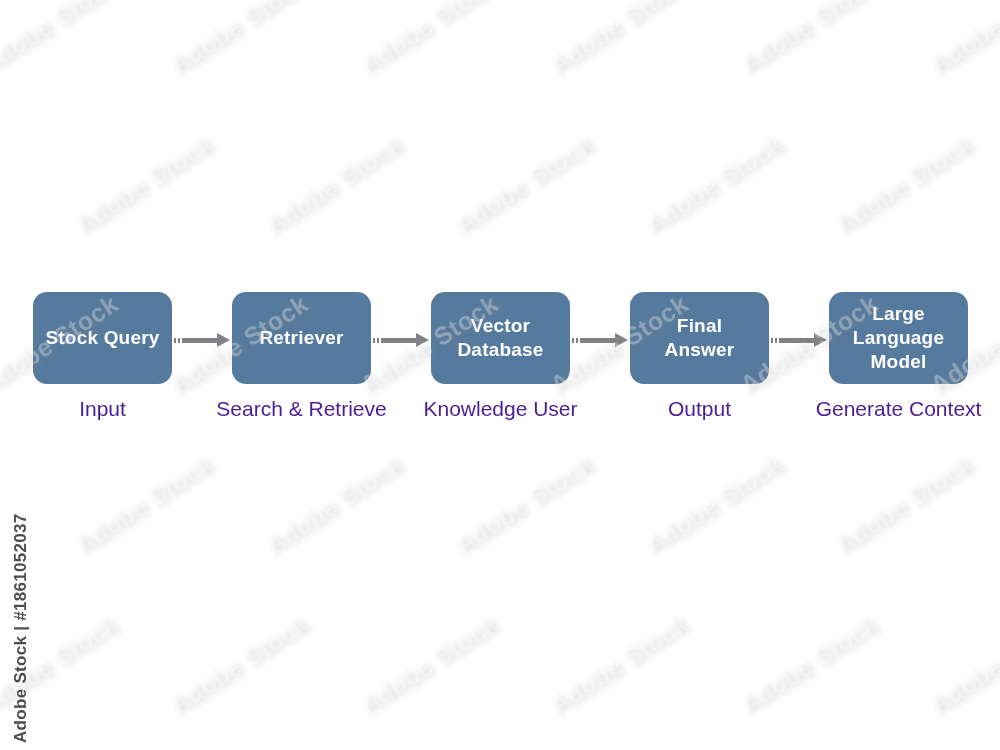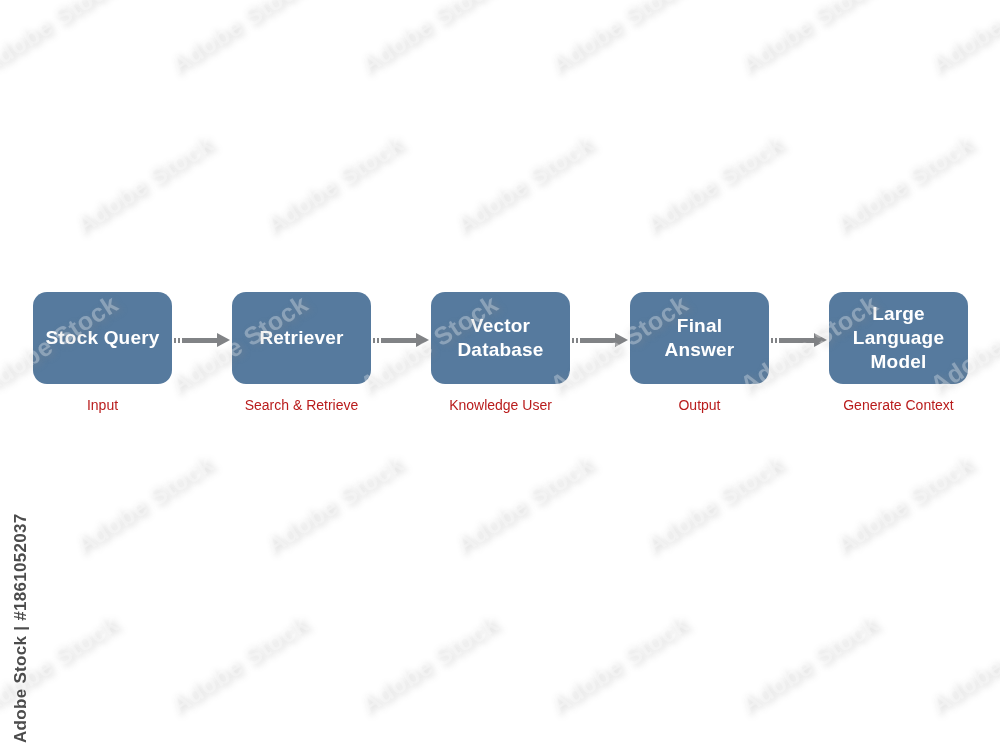--- a/index.html
+++ b/index.html
@@ -36,22 +36,22 @@
     color: #ffffff;
     font-size: 19px;
     font-weight: 700;
     line-height: 24px;
     text-align: center;
     white-space: pre-line;
     letter-spacing: 0.2px;
   }
   .node-caption {
     margin-top: 13px;
-    font-size: 14px;
-    color: #b91c1c;
+    font-size: 21px;
+    color: #4c1d95;
     text-align: center;
     white-space: nowrap;
   }
 
   
   .arrow {
     position: absolute;
     top: 333px;
     width: 56px;
     height: 14px;

